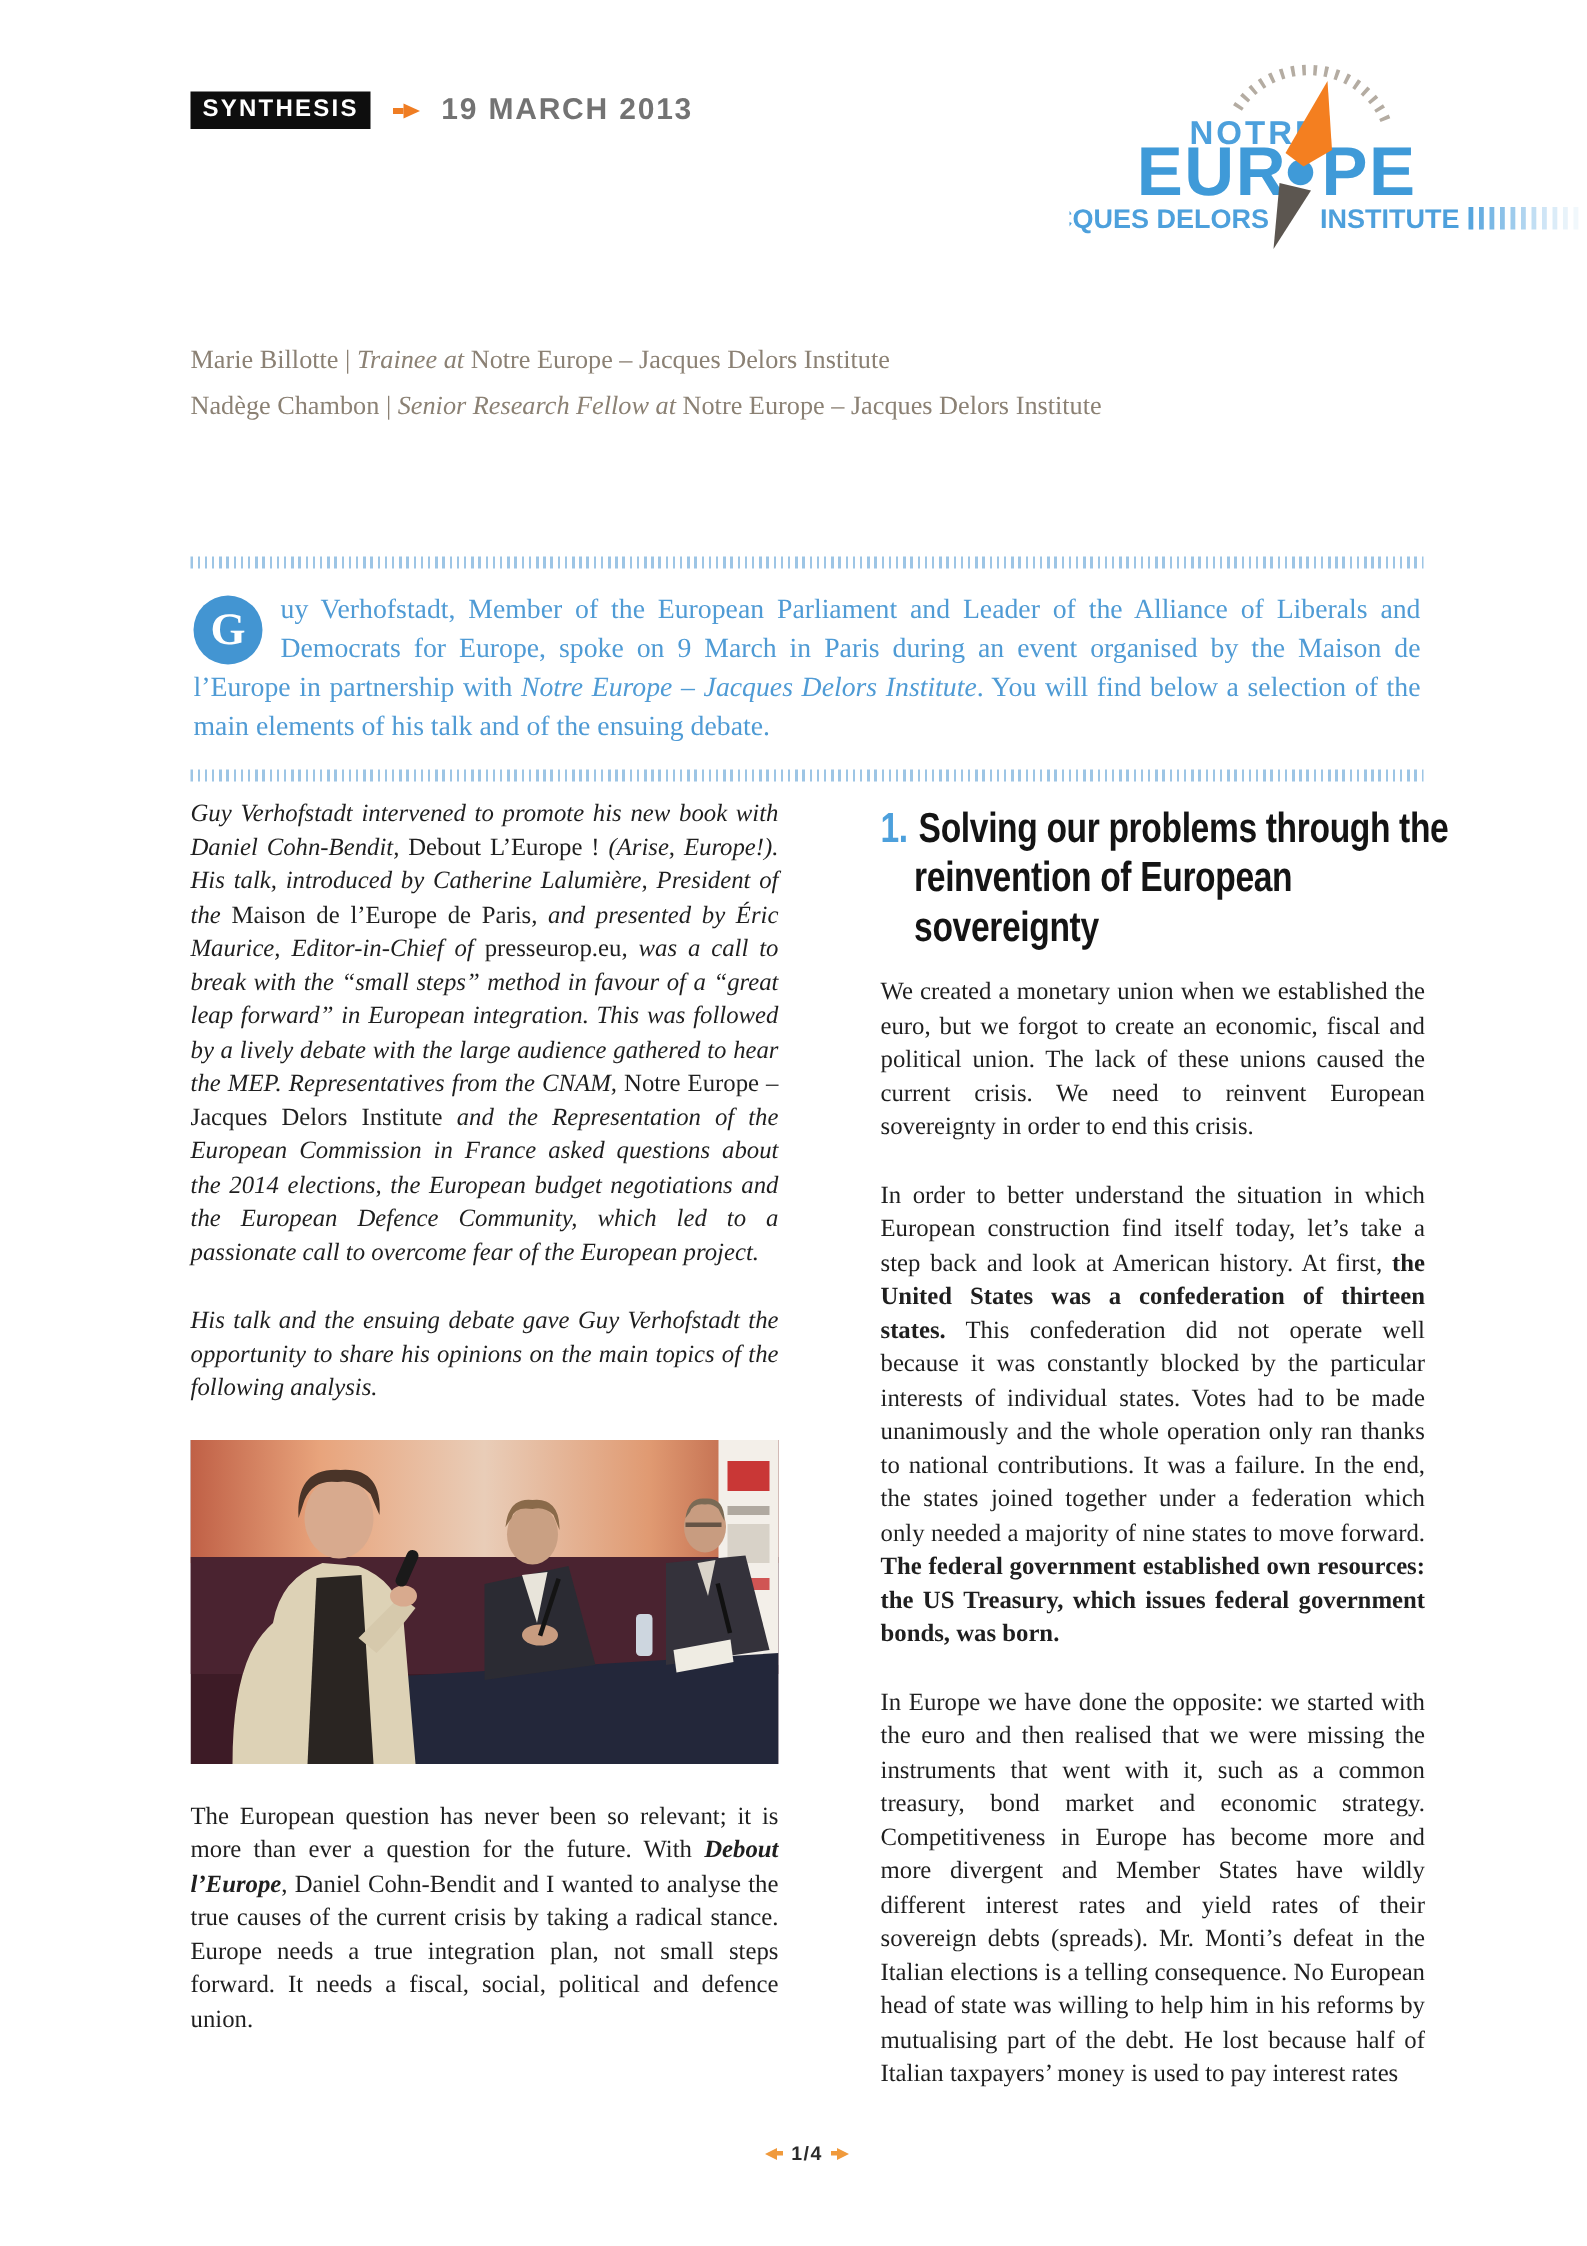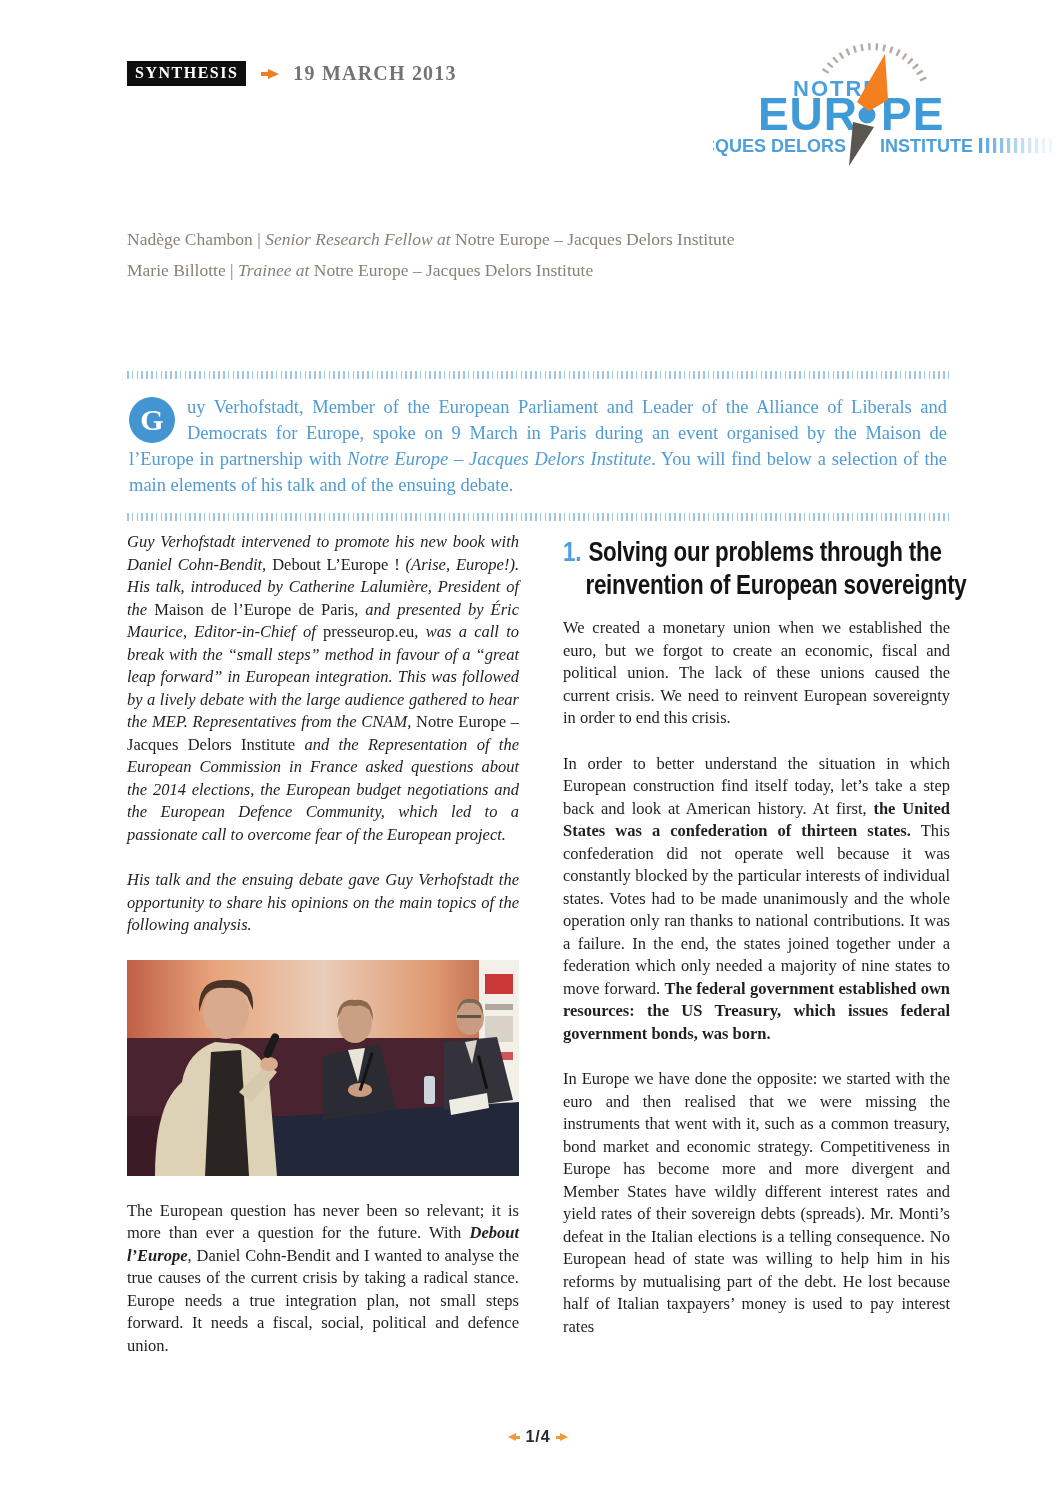--- a/index.html
+++ b/index.html
@@ -7,21 +7,21 @@
     position:relative;
     width:1058px;height:1497px;
     background:#ffffff;
     font-family:"Liberation Serif", serif;
     overflow:hidden;
   }
   
   .header-row{
     position:absolute;left:127px;top:61px;
     display:flex;align-items:center;gap:14px;
-    font-family:Liberation Serif, serif;
+    font-family:Liberation Sans, sans-serif;
   }
   .badge{
     background:#0e0e0e;color:#ffffff;
     font-weight:bold;font-size:16px;letter-spacing:1.5px;
     padding:4px 8px 5px 8px;line-height:1;
   }
   .syn-arrow{
     display:inline-block;width:0;height:0;position:relative;
     border-left:11px solid #ef7d23;
     border-top:5px solid transparent;border-bottom:5px solid transparent;
@@ -58,21 +58,21 @@
   .dropcap{
     float:left;width:46px;height:46px;border-radius:50%;
     background:#4395d2;color:#ffffff;
     font-family:"Liberation Serif", serif;font-weight:bold;font-size:30px;
     display:flex;align-items:center;justify-content:center;
     margin:3px 12px 2px 0;
   }
   
   .columns{position:absolute;left:127px;top:531px;width:823px;display:flex;gap:44px;}
   .col-left{width:392px;}
-  .col-right{width:403px;}
+  .col-right{width:403px;margin-left:24px;}
   .body-p{
     margin:0 0 23px 0;font-size:16.5px;line-height:22.5px;
     text-align:justify;color:#1f1f1f;
   }
   .seg-r{font-style:normal;}
   .seg-i{font-style:italic;}
   .seg-b{font-weight:bold;}
   .seg-bi{font-weight:bold;font-style:italic;}
   .photo{width:392px;height:216px;margin:1px 0 24px 0;}
   
@@ -90,21 +90,21 @@
     font-size:19.5px;line-height:22px;color:#141414;
     width:118%;transform:scaleX(0.85);transform-origin:0 0;
     letter-spacing:-0.2px;
   }
   .h2-num{color:#97c6e8;padding-right:7px;}
   
   .footer{
     position:absolute;left:127px;top:1428px;width:822px;
     display:flex;justify-content:center;align-items:center;gap:9px;
     font-family:"Liberation Sans", sans-serif;font-weight:bold;
-    font-size:16px;color:#2b2b2b;letter-spacing:1px;
+    font-size:13px;color:#2b2b2b;letter-spacing:1px;
   }
   .pg-arrow{display:inline-block;width:0;height:0;position:relative;}
   .pg-arrow.left{
     border-right:8px solid #f09a3c;
     border-top:4.5px solid transparent;border-bottom:4.5px solid transparent;
   }
   .pg-arrow.left::after{
     content:"";position:absolute;left:8px;top:-1.5px;width:4px;height:3px;background:#f09a3c;
   }
   .pg-arrow.right{
@@ -122,29 +122,29 @@
 
   <div class="header-row">
     <span class="badge">SYNTHESIS</span>
     <span class="syn-arrow"></span>
     <span class="date">19 MARCH 2013</span>
   </div>
 
 
   <div class="authors">
     <div class="author-line">
+      <span>Marie Billotte</span>
+      <span>|</span>
+      <span class="author-role">Trainee at</span>
+      <span>Notre Europe – Jacques Delors Institute</span>
+    </div>
+    <div class="author-line">
       <span>Nadège Chambon</span>
       <span>|</span>
       <span class="author-role">Senior Research Fellow at</span>
-      <span>Notre Europe – Jacques Delors Institute</span>
-    </div>
-    <div class="author-line">
-      <span>Marie Billotte</span>
-      <span>|</span>
-      <span class="author-role">Trainee at</span>
       <span>Notre Europe – Jacques Delors Institute</span>
     </div>
   </div>
 
   <div class="logo">
     <svg width="345" height="132" viewBox="0 0 345 132" xmlns="http://www.w3.org/2000/svg">
 
       <path d="M112,34 A55,52 0 0 1 212,46" fill="none" stroke="#b4aca2" stroke-width="7" stroke-dasharray="2.4,5"></path>
 
       <text x="80" y="58" font-family="Liberation Sans, sans-serif" font-weight="bold" font-size="22" letter-spacing="2" fill="#4da0dc">NOTRE</text>

